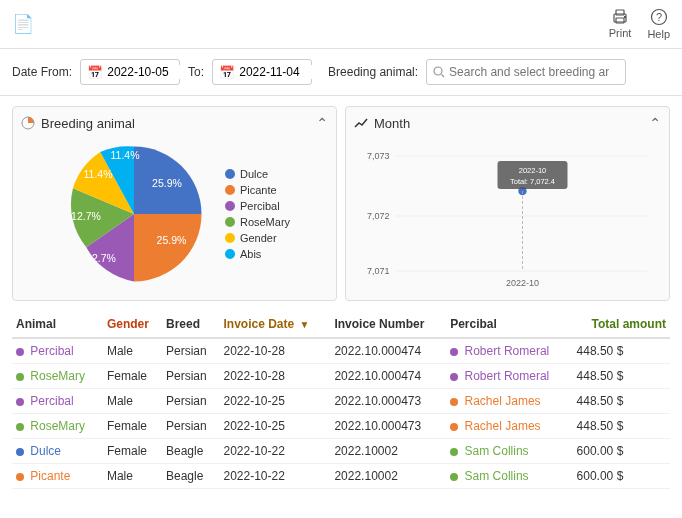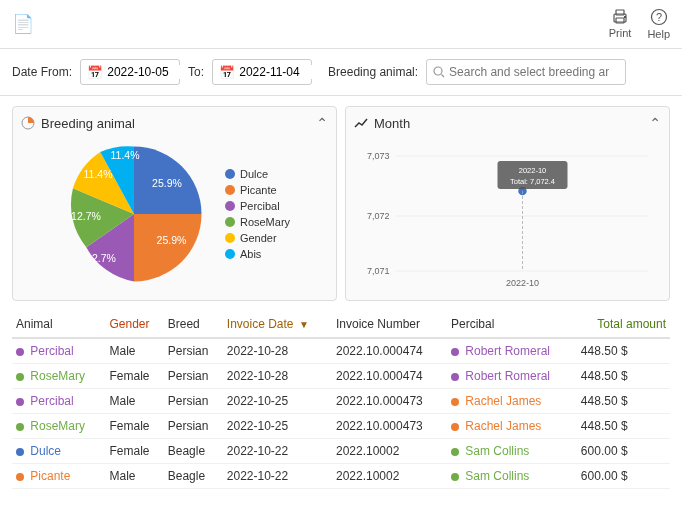--- a/index.html
+++ b/index.html
@@ -35,21 +35,21 @@
     .legend-item { display: flex; align-items: center; gap: 5px; font-size: 11px; }
     .legend-dot { width: 10px; height: 10px; border-radius: 50%; flex-shrink: 0; }
 
     
     .line-chart-area { position: relative; }
 
     
     .table-area { padding: 0 12px 12px; }
     table { width: 100%; border-collapse: collapse; }
     thead tr { border-bottom: 2px solid #e0e0e0; }
-    thead th { font-size: 12px; font-weight: normal; color: #333; padding: 6px 4px; text-align: left; cursor: pointer; }
+    thead th { font-size: 12px; font-weight: bold; color: #333; padding: 6px 4px; text-align: left; cursor: pointer; }
     thead th:last-child { text-align: right; }
     tbody tr { border-bottom: 1px solid #f0f0f0; }
     tbody td { font-size: 12px; padding: 5px 4px; }
     .dot-inline { width: 8px; height: 8px; border-radius: 50%; display: inline-block; margin-right: 3px; vertical-align: middle; }
     .col-amount { text-align: left; }
     .sort-arrow { font-size: 10px; margin-left: 2px; }
 
     
     .chevron { cursor: pointer; font-size: 14px; color: #666; }
 

